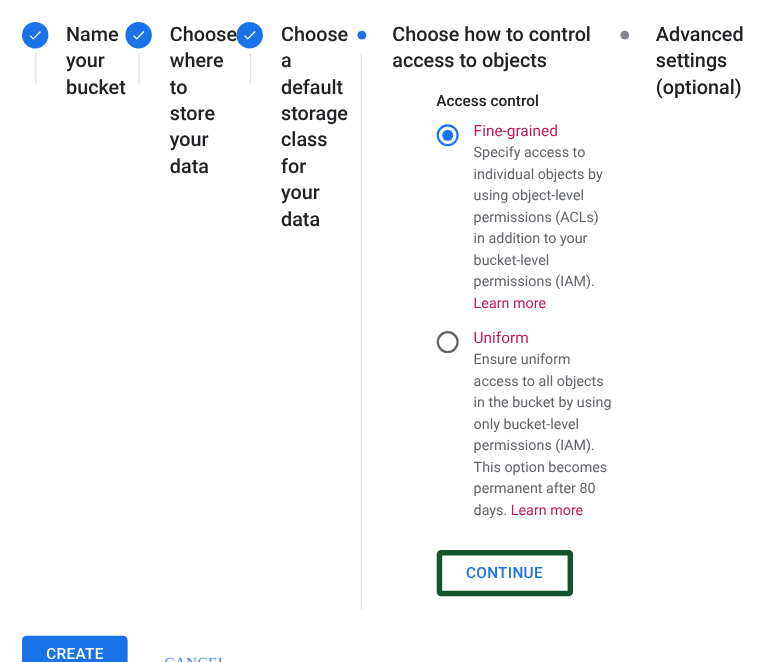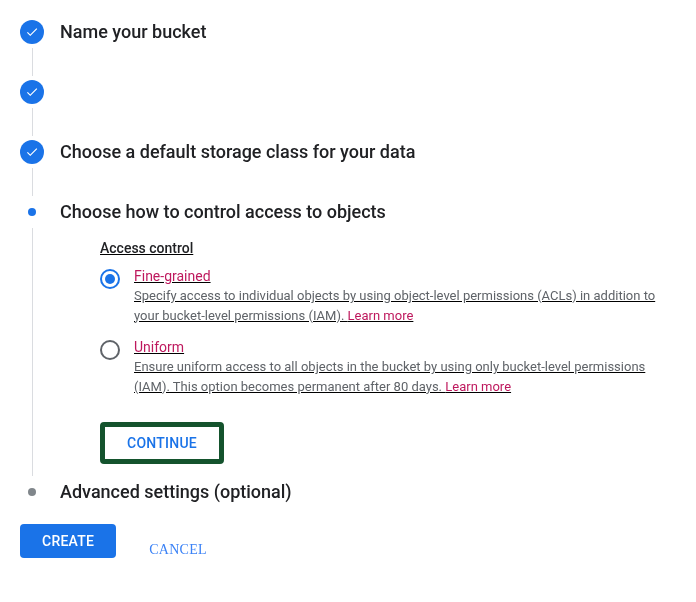--- a/index.html
+++ b/index.html
@@ -8,21 +8,21 @@
       padding: 0;
     }
     body {
       font-family: 'Google Sans', Roboto, Arial, sans-serif;
       background: #fff;
       padding: 20px;
       width: 696px;
     }
     .stepper {
       display: flex;
-      flex-direction: column;
+      flex-direction: row;
     }
     .step {
       display: flex;
       align-items: flex-start;
     }
     .step-circle {
       width: 24px;
       height: 24px;
       border-radius: 50%;
       display: flex;
@@ -64,21 +64,20 @@
       font-size: 18px;
       font-weight: 500;
       color: #202124;
       line-height: 24px;
       padding-top: 0;
     }
     .step-content {
       padding-left: 40px;
       padding-top: 8px;
       padding-bottom: 16px;
-      text-decoration: underline;
     }
     .section-label {
       font-size: 14px;
       font-weight: 500;
       color: #202124;
       margin-bottom: 12px;
       margin-top: 8px;
     }
     .radio-option {
       display: flex;
@@ -201,20 +200,23 @@
   </div>
 
   <div class="step">
     <div class="indicator-col">
       <div class="step-circle checked">
         <svg viewBox="0 0 24 24">
             <path d="M9 16.17L4.83 12l-1.42 1.41L9 19 21 7l-1.41-1.41z"></path>
           </svg>
       </div>
       <div class="step-connector"></div>
+    </div>
+    <div class="step-body">
+      <div class="step-title">Choose where to store your data</div>
     </div>
   </div>
 
   <div class="step">
     <div class="indicator-col">
       <div class="step-circle checked">
         <svg viewBox="0 0 24 24">
             <path d="M9 16.17L4.83 12l-1.42 1.41L9 19 21 7l-1.41-1.41z"></path>
           </svg>
       </div>

